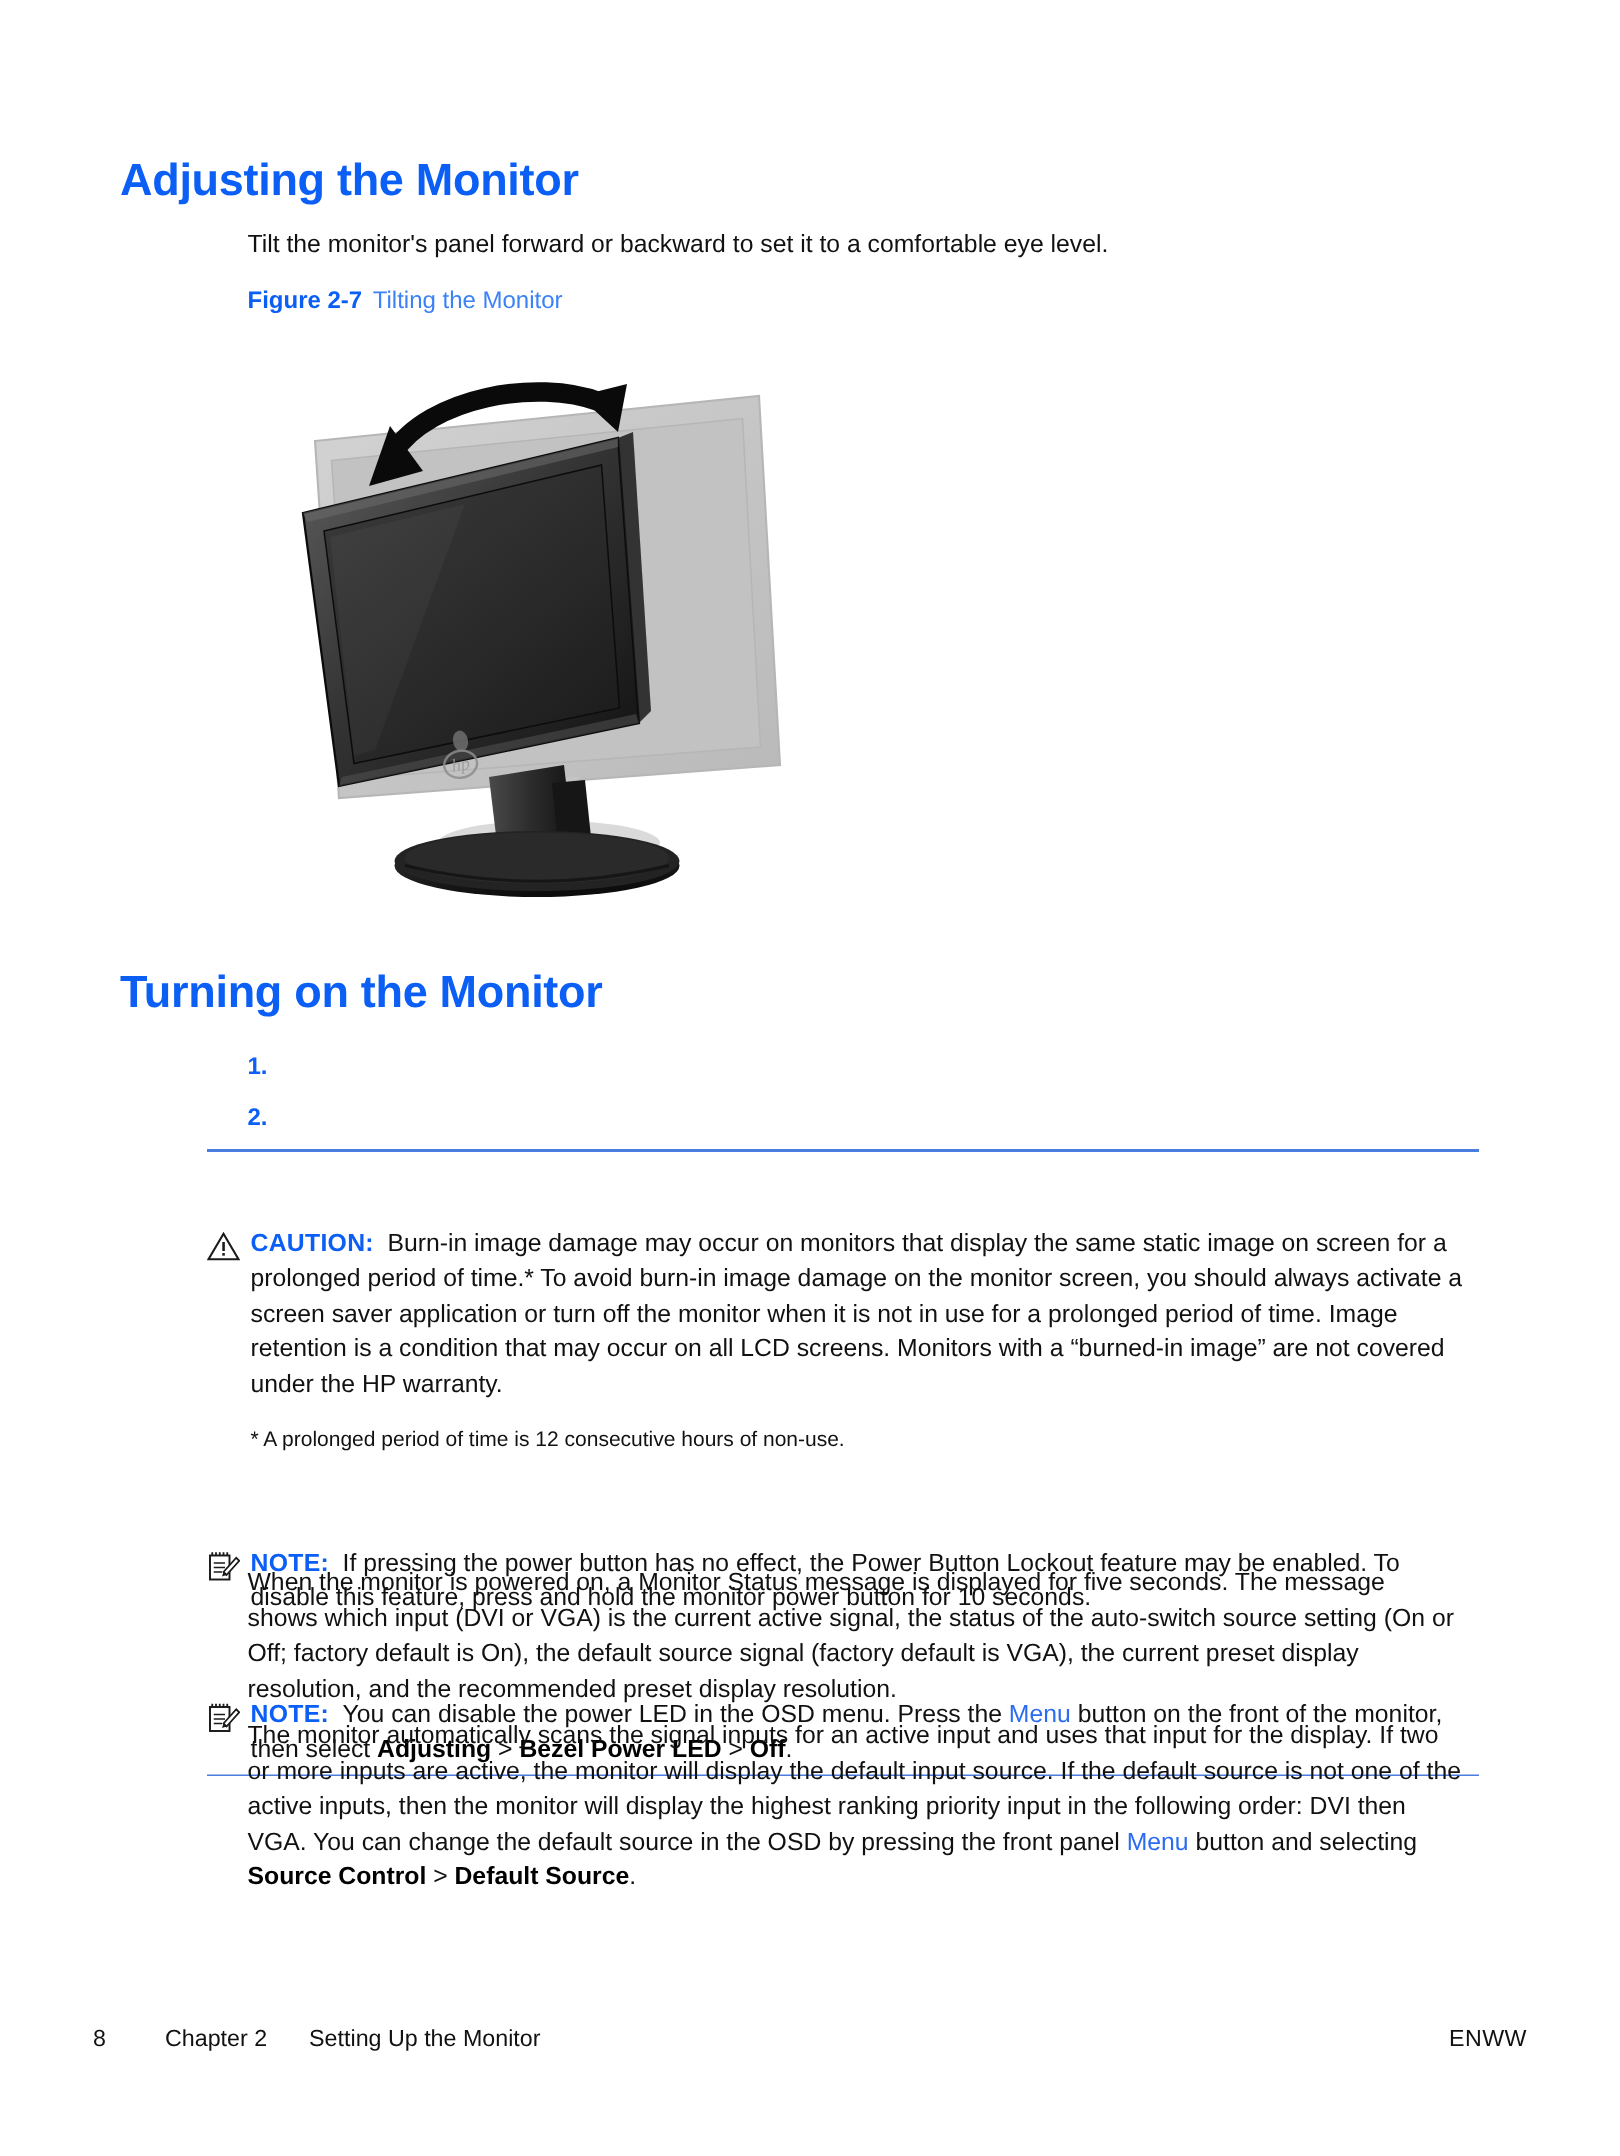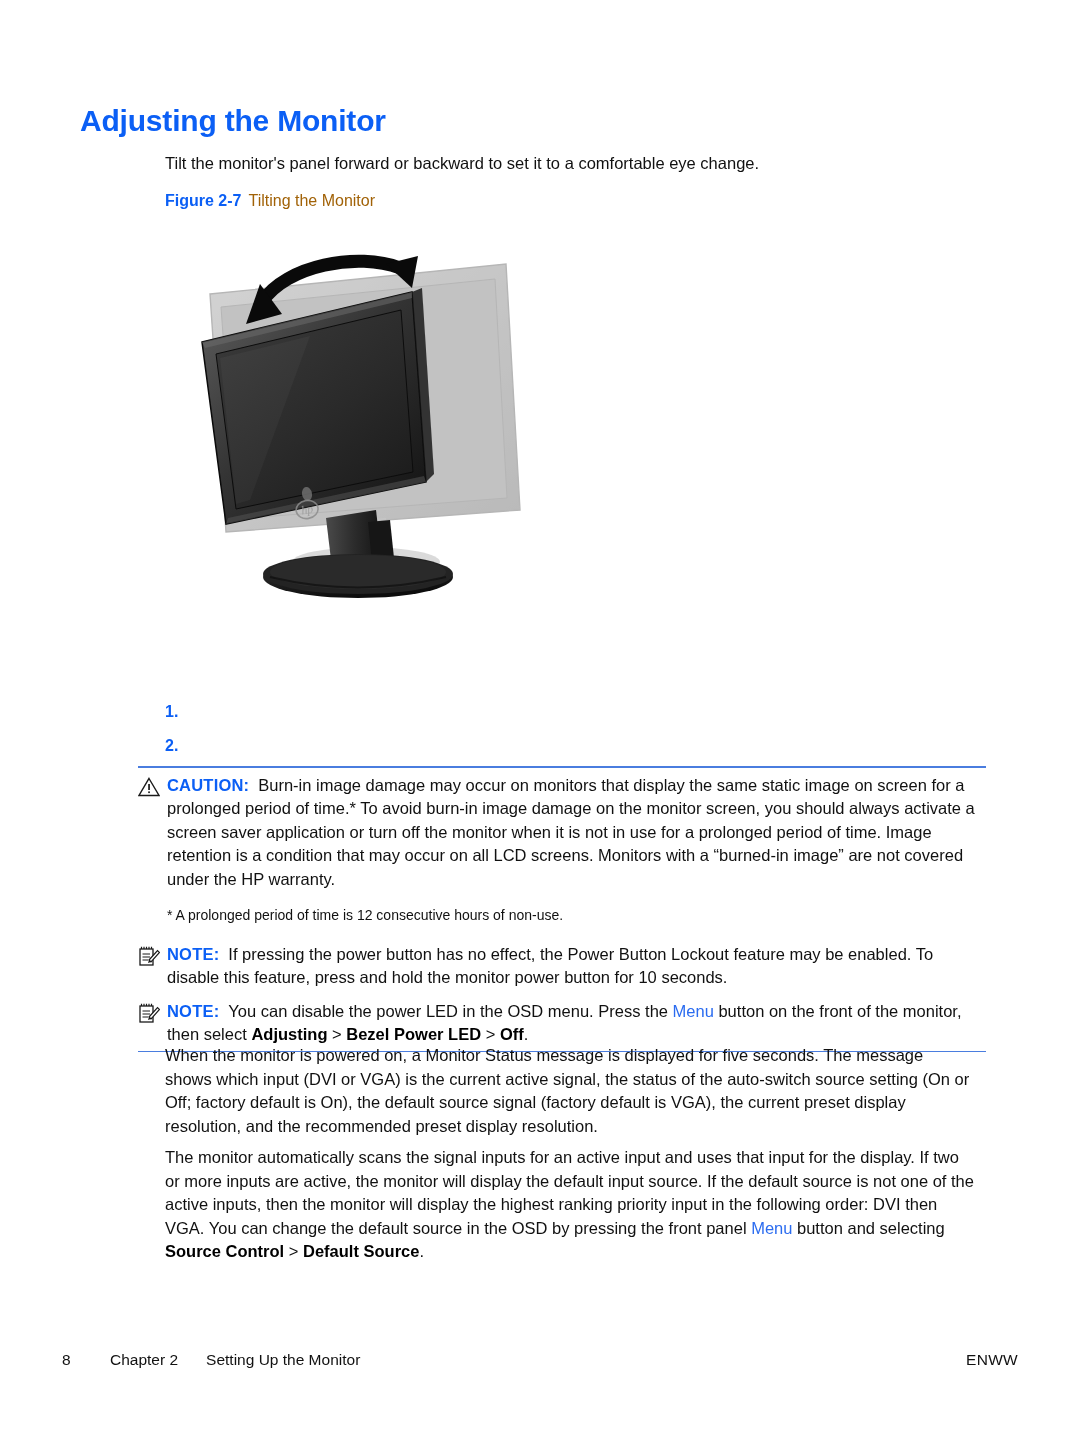--- a/index.html
+++ b/index.html
@@ -50,21 +50,21 @@
     top: 190px;
     font-size: 16px;
     line-height: 22px;
     white-space: nowrap;
   }
   .figure-caption .fig-label {
     color: #0b5ff5;
     font-weight: bold;
   }
   .figure-caption .fig-title {
-    color: #a16207;
+    color: #3b82f6;
     margin-left: 7px;
   }
 
   
   #figure-monitor {
     position: absolute;
     left: 190px;
     top: 232px;
     width: 370px;
     height: 380px;
@@ -106,20 +106,21 @@
   }
   .rule-blue {
     height: 1.6px;
     background: #4a7ddf;
     width: 100%;
   }
   .admon {
     display: flex;
     align-items: flex-start;
     padding: 6px 0 4px 0;
+    margin-top: 44px;
   }
   .admon-icon {
     flex: 0 0 29px;
     width: 29px;
     padding-top: 3px;
   }
   .admon-icon svg { display: block; }
   .admon-body {
     font-size: 16.5px;
     line-height: 23.5px;
@@ -165,21 +166,21 @@
   #footer .spacer { flex: 1; }
   #footer .enww { letter-spacing: 0.3px; }
 </style>
 </head>
 <body>
 
 <div class="page">
 
   <h1 class="section-heading" id="heading-adjusting">Adjusting the Monitor</h1>
 
-  <div class="body-text" id="intro-paragraph">Tilt the monitor's panel forward or backward to set it to a comfortable eye change.</div>
+  <div class="body-text" id="intro-paragraph">Tilt the monitor's panel forward or backward to set it to a comfortable eye level.</div>
 
   <div class="figure-caption">
     <span class="fig-label">Figure 2-7</span><span class="fig-title">Tilting the Monitor</span>
   </div>
 
   <div id="figure-monitor">
     <svg viewBox="0 0 370 380" xmlns="http://www.w3.org/2000/svg">
       <defs>
         <linearGradient id="bezelGrad" x1="0" y1="0" x2="1" y2="1">
           <stop offset="0%" stop-color="#5e5e5e"></stop>
@@ -250,20 +251,21 @@
 
       <g>
         <ellipse cx="168" cy="345" rx="95" ry="21" fill="url(#baseGrad)"></ellipse>
         <ellipse cx="168" cy="342" rx="95" ry="20" fill="#232323"></ellipse>
         <ellipse cx="168" cy="340" rx="88" ry="17" fill="#2b2b2b" opacity="0.9"></ellipse>
         <path d="M80,345 Q168,366 256,345" stroke="#0a0a0a" stroke-width="2" fill="none" opacity="0.6"></path>
       </g>
     </svg>
   </div>
 
+  <h1 class="section-heading" id="heading-turning">Turning on the Monitor</h1>
 
   <div class="step-list" id="steps">
     <div class="step-row">
       <div class="step-num">1.</div>
     </div>
     <div class="step-row">
       <div class="step-num">2.</div>
     </div>
   </div>
 

